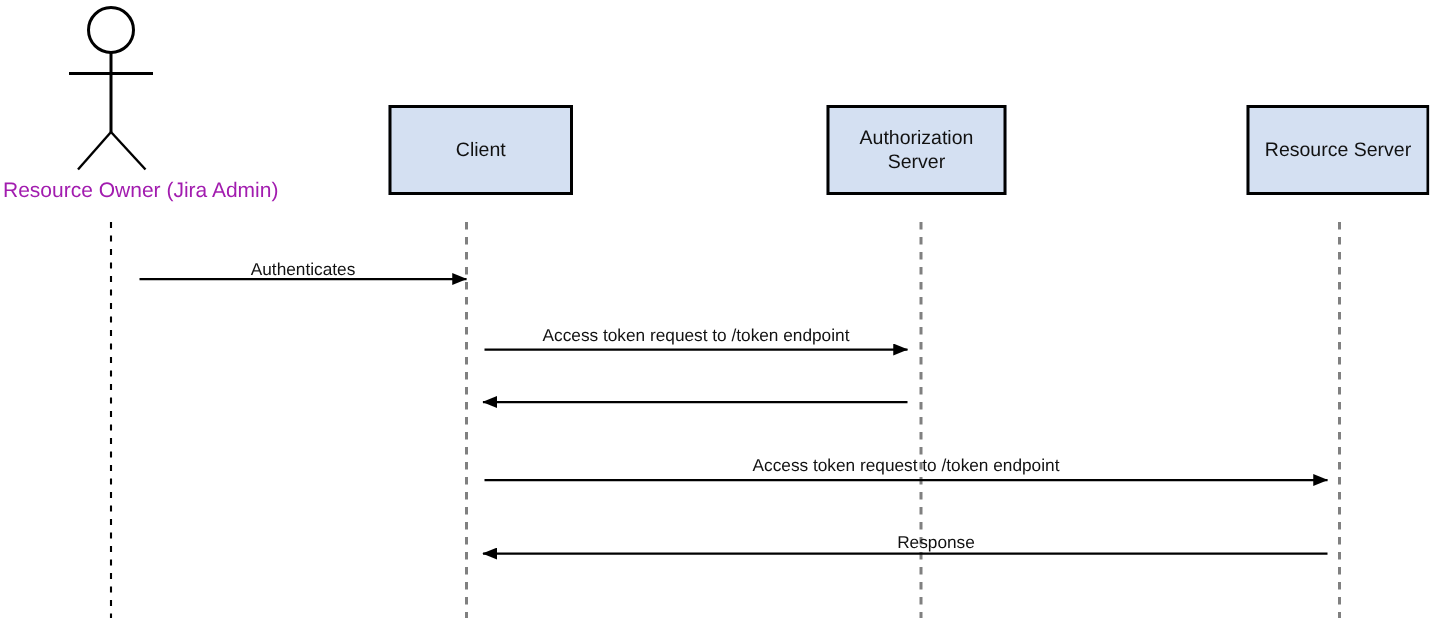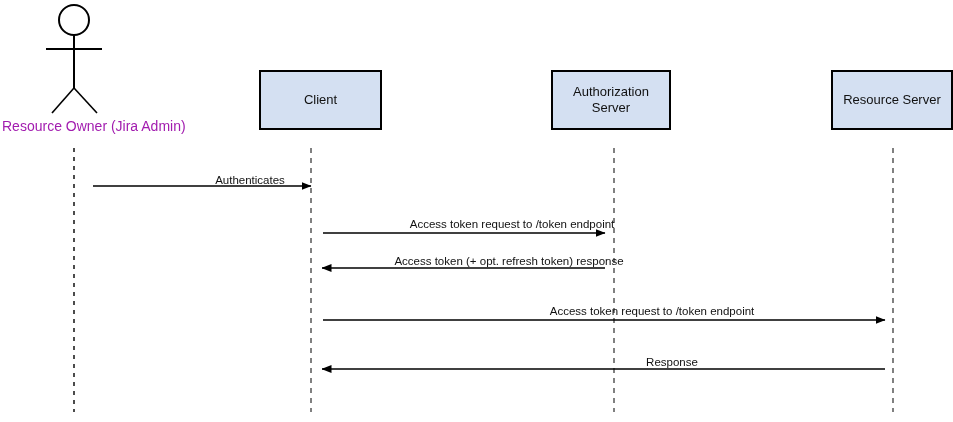--- a/index.html
+++ b/index.html
@@ -54,21 +54,20 @@
     font-family: "Liberation Sans", sans-serif;
   }
   .msg-label {
     position: absolute;
     font-size: 11.5px;
     line-height: 14px;
     white-space: nowrap;
     color: #111111;
     transform: translateX(-50%);
     font-family: "Liberation Sans", sans-serif;
-    margin-left: 48px;
   }
 </style>
 </head>
 <body>
 
 <div id="diagram-canvas">
 
   <svg id="diagram-svg" viewBox="0 0 953 422" xmlns="http://www.w3.org/2000/svg">
     <defs>
       <marker id="arrow-right" markerWidth="10" markerHeight="8" refX="9.5" refY="4" orient="auto" markerUnits="userSpaceOnUse">
@@ -115,19 +114,18 @@
 
   <div class="lifeline-box" style="left:551px; top:70px; width:120px; height:60px;">
     <span class="box-label">Authorization
 Server</span>
   </div>
 
   <div class="msg-label" style="left:202px; top:173px;">Authenticates</div>
 
   <div class="msg-label" style="left:464px; top:217px;">Access token request to /token endpoint</div>
 
-  <div class="msg-label" style="left:461px; top:254px;">Access token (+ opt. refresh token) response</div>
 
   <div class="msg-label" style="left:604px; top:304px;">Access token request to /token endpoint</div>
 
   <div class="msg-label" style="left:624px; top:355px;">Response</div>
 
 </div>
 
 </body></html>

